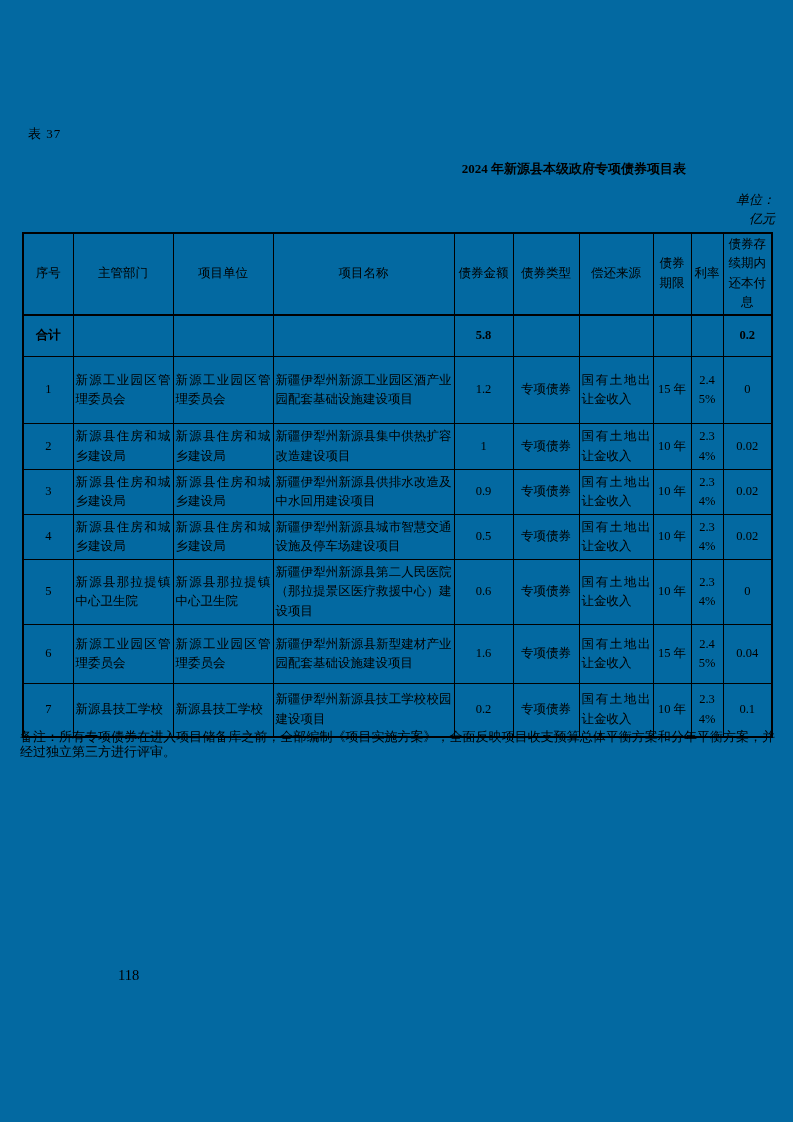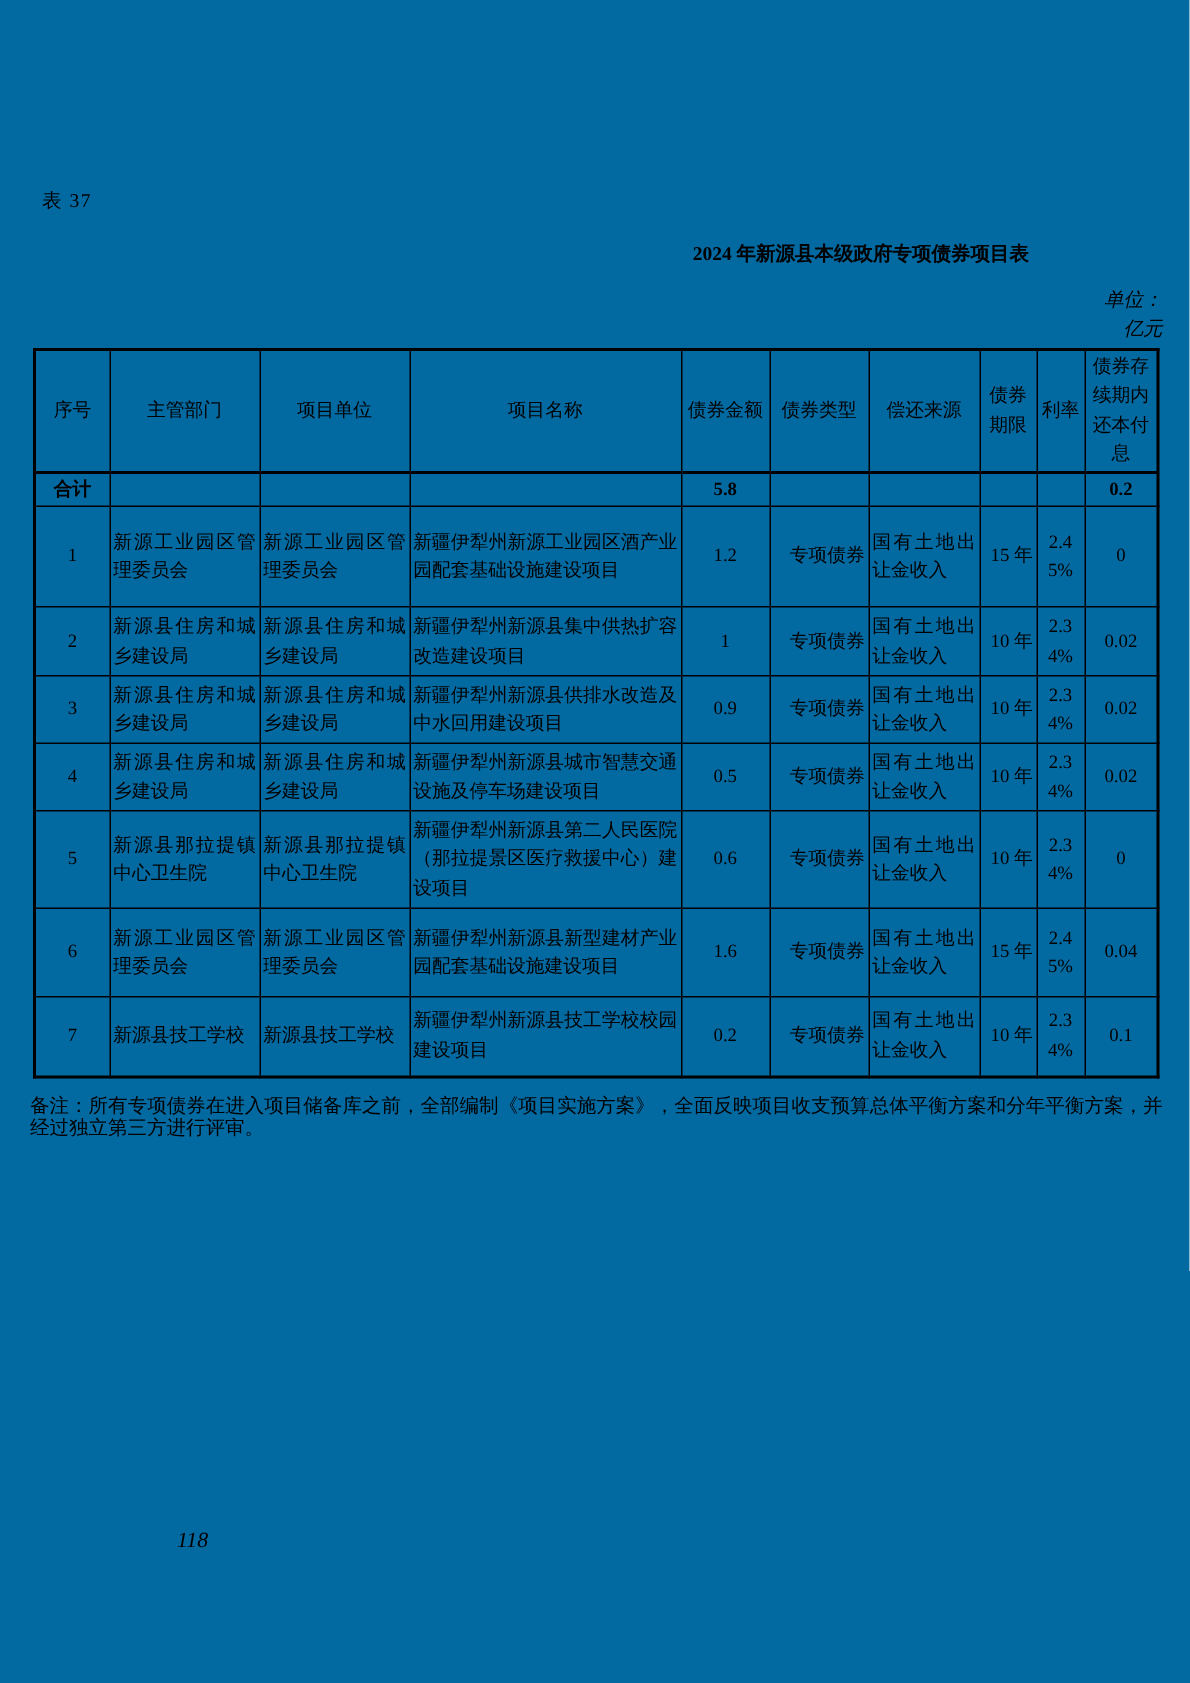--- a/index.html
+++ b/index.html
@@ -59,46 +59,45 @@
     font-weight: normal;
   }
   table.bond-table thead th {
     font-weight: normal;
     text-align: center;
     border-bottom: 2px solid #000;
   }
   tr.total-row td { font-weight: bold; text-align: center; }
   td.c-center { text-align: center; }
   td.c-just { text-align: justify; }
-  td.c-left { text-align: right; }
+  td.c-left { text-align: center; }
   td.c-break { word-break: break-all; text-align: center; padding-left: 1px; padding-right: 0; }
   .h-head { height: 78px; }
-  .h-total { height: 23px; }
+  .h-total { height: 42px; }
   .h-r1 { height: 67px; }
   .h-r2 { height: 46px; }
   .h-r3 { height: 45px; }
   .h-r4 { height: 45px; }
   .h-r5 { height: 65px; }
   .h-r6 { height: 59px; }
   .h-r7 { height: 53px; }
   .note {
     position: absolute;
     left: 20px;
     top: 729px;
     width: 755px;
     font-size: 13px;
     line-height: 15px;
     text-align: justify;
   }
   .page-number {
     position: absolute;
     left: 118px;
-    top: 1019px;
+    top: 967px;
     font-size: 14.5px;
-    font-style: italic;
   }
 </style>
 </head>
 <body>
 
 <div class="page">
 
   <div class="table-label">表 37</div>
 
   <div class="doc-title">2024 年新源县本级政府专项债券项目表</div>

